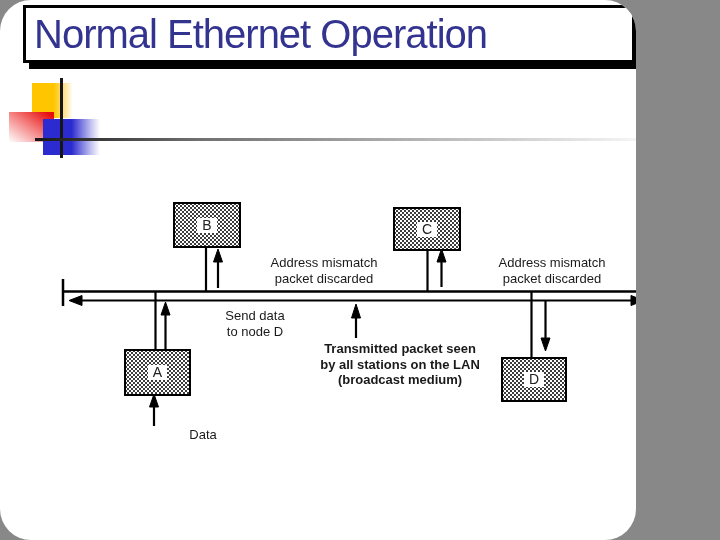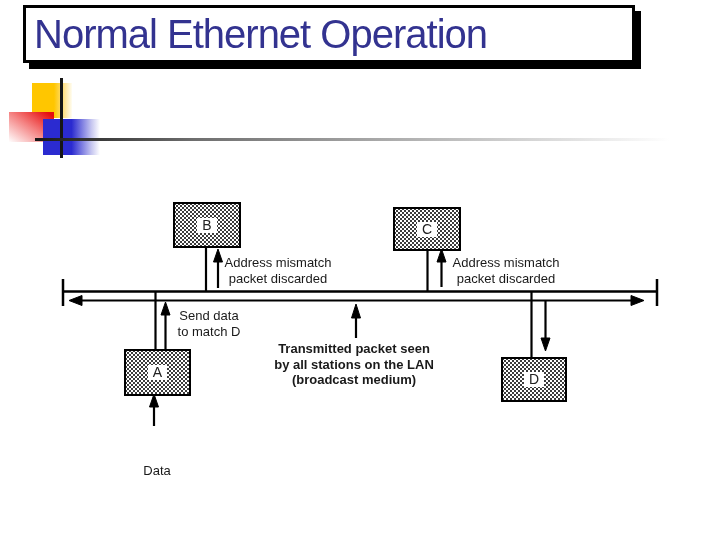--- a/index.html
+++ b/index.html
@@ -1,18 +1,18 @@
 <!DOCTYPE html>
 <html><head>
 <meta charset="utf-8">
 <style>
   html,body{margin:0;padding:0;background:#888;}
   .slide{
-    position:relative;width:720px;height:540px;background:#ffffff;
-    overflow:hidden;font-family:"Liberation Sans",sans-serif;
+    position:relative;width:636px;height:540px;background:#ffffff;
+    overflow:hidden;font-family:"Liberation Sans",sans-serif;border-radius:31px;
   }
   
   .title-box{
     position:absolute;left:23px;top:5px;width:606px;height:52px;
     background:#fff;border:3px solid #000;box-shadow:6px 6px 0 0 #000;
     display:flex;align-items:center;
   }
   .title-text{
     font-size:40px;letter-spacing:-1px;color:#333390;
     padding-left:8px;white-space:nowrap;font-weight:400;
@@ -41,28 +41,28 @@
   }
   .node-letter{
     background:#fff;padding:1px 5px;font-size:14px;color:#222;line-height:13px;
   }
   .node-b{left:173px;top:202px;width:64px;height:42px;}
   .node-c{left:393px;top:207px;width:64px;height:40px;}
   .node-a{left:124px;top:349px;width:63px;height:43px;}
   .node-d{left:501px;top:357px;width:62px;height:41px;}
   .lbl{
     position:absolute;font-size:13px;line-height:15.5px;color:#1a1a1a;
-    text-align:center;white-space:pre-line;
+    text-align:center;white-space:pre-line;padding-left:46px;
   }
   .lbl-mismatch-left{left:217px;top:255px;width:122px;}
   .lbl-mismatch-right{left:445px;top:255px;width:122px;}
   .lbl-send{left:172px;top:308px;width:74px;}
   .lbl-broadcast{left:273px;top:341px;width:162px;font-weight:bold;}
   .lbl-match{left:546px;top:312px;width:118px;}
-  .lbl-data{left:128px;top:427px;width:58px;margin-top:36px;}
+  .lbl-data{left:128px;top:427px;width:58px;}
 </style>
 </head>
 <body>
 
 <div class="slide">
 
   <div class="title-box">
     <span class="title-text">Normal Ethernet Operation</span>
   </div>
 
@@ -121,19 +121,19 @@
   </div>
   <div class="node node-d">
     <span class="node-letter">D</span>
   </div>
 
   <div class="lbl lbl-mismatch-left">Address mismatch
 packet discarded</div>
   <div class="lbl lbl-mismatch-right">Address mismatch
 packet discarded</div>
   <div class="lbl lbl-send">Send data
-to match D</div>
+to node D</div>
   <div class="lbl lbl-broadcast">Transmitted packet seen
 by all stations on the LAN
 (broadcast medium)</div>
   <div class="lbl lbl-data">Data</div>
 
 </div>
 
 </body></html>

